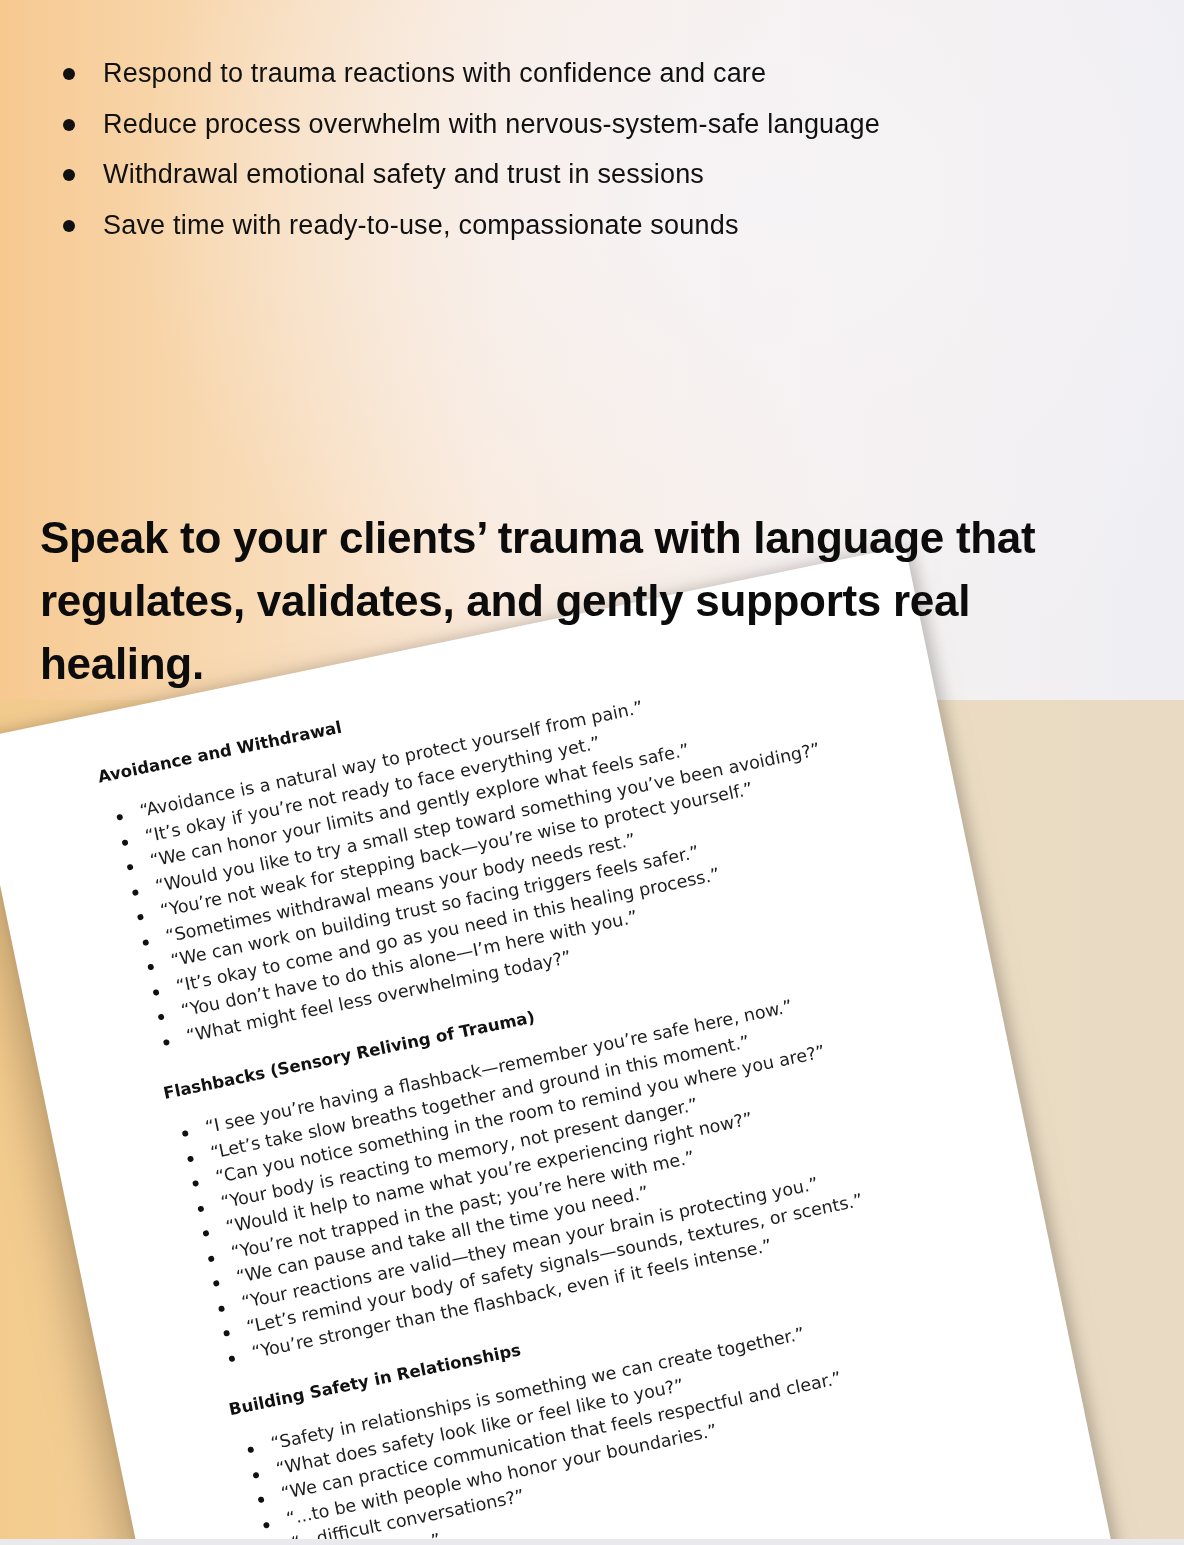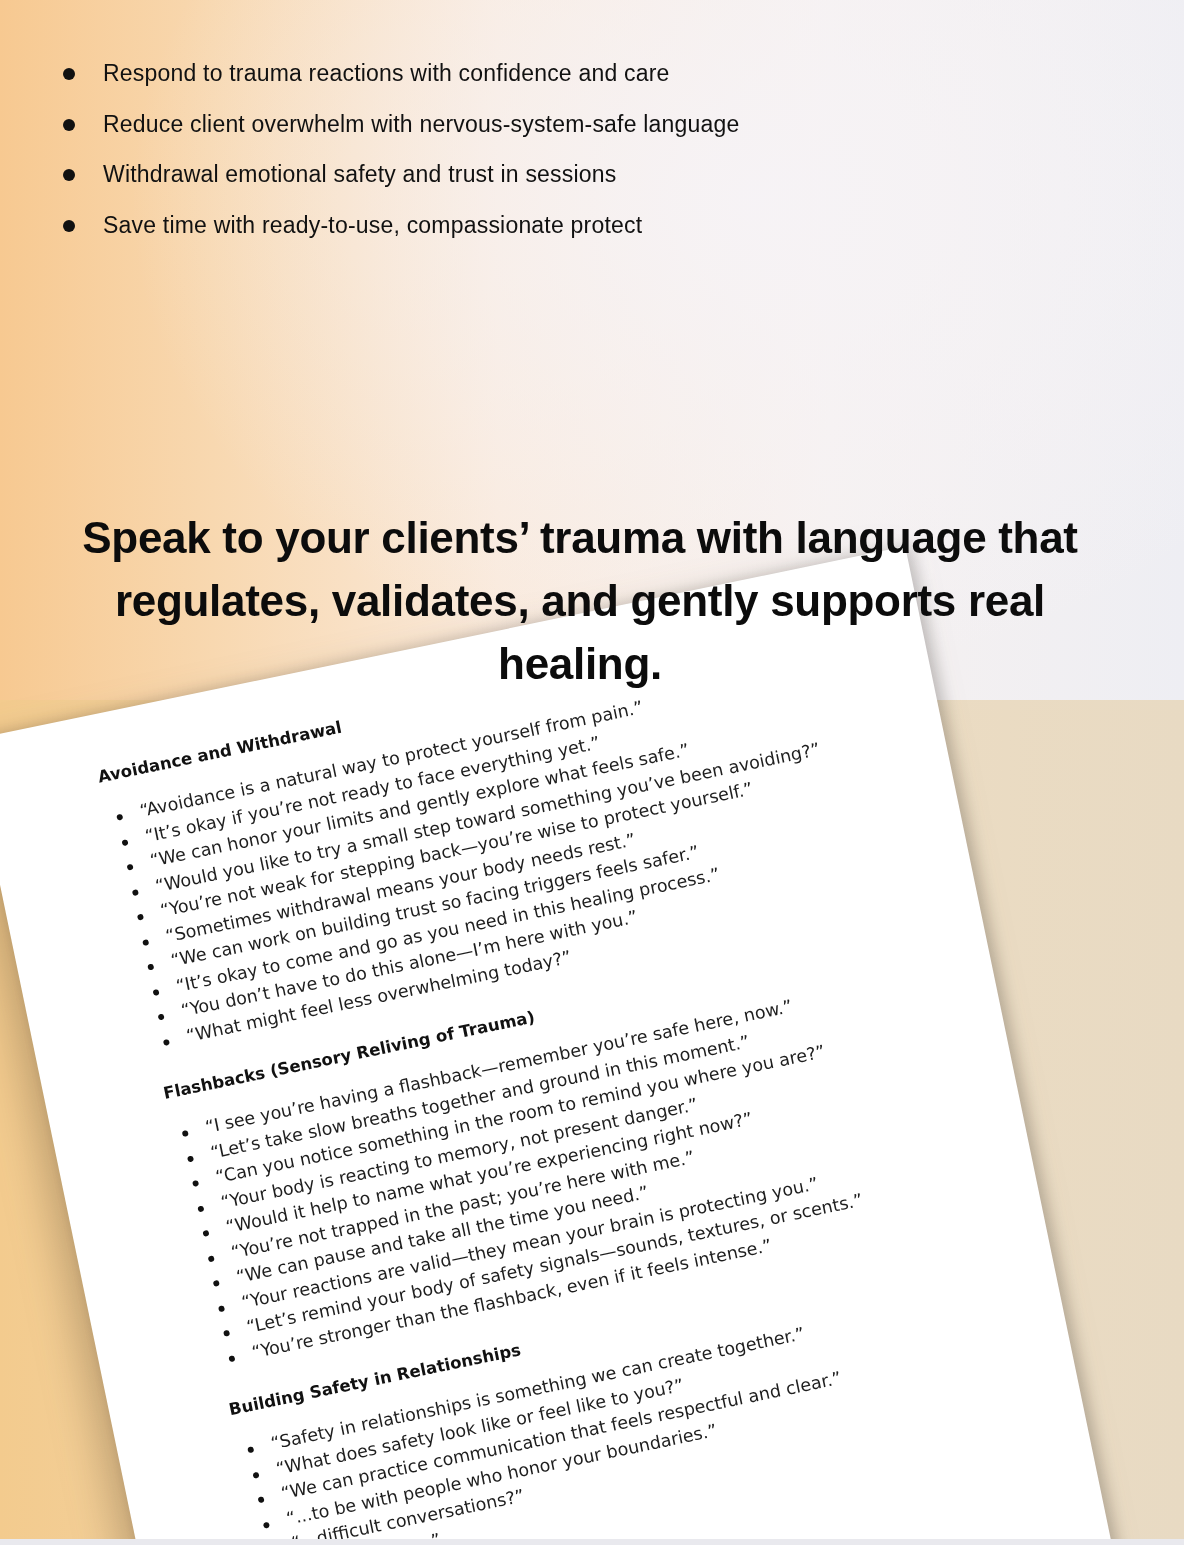--- a/index.html
+++ b/index.html
@@ -38,42 +38,41 @@
       top: 48px;
       width: 1100px;
       margin: 0;
       padding: 0;
       list-style: none;
       z-index: 3;
     }
     .benefits li {
       position: relative;
       padding-left: 43px;
-      font-size: 23px;
+      font-size: 27px;
       line-height: 50.5px;
       color: #111;
       letter-spacing: 0.2px;
     }
     .benefits li .bullet {
       position: absolute;
       left: 3px;
       top: 20px;
       width: 12px;
       height: 12px;
       border-radius: 50%;
       background: #111;
     }
 
     
     .headline {
       position: absolute;
       left: 40px;
       top: 506px;
       width: 1080px;
-      text-align: center;
       font-weight: bold;
       font-size: 44px;
       line-height: 63px;
       color: #0c0c0c;
       margin: 0;
       z-index: 4;
       letter-spacing: -0.3px;
     }
 
     
@@ -145,23 +144,23 @@
       height: 28px;
     }
   </style>
 </head>
 <body>
 
 <div class="bg-lower"></div>
 
 <ul class="benefits">
   <li><span class="bullet"></span><span>Respond to trauma reactions with confidence and care</span></li>
-  <li><span class="bullet"></span><span>Reduce client overwhelm with nervous-system-safe language</span></li>
+  <li><span class="bullet"></span><span>Reduce process overwhelm with nervous-system-safe language</span></li>
   <li><span class="bullet"></span><span>Withdrawal emotional safety and trust in sessions</span></li>
-  <li><span class="bullet"></span><span>Save time with ready-to-use, compassionate protect</span></li>
+  <li><span class="bullet"></span><span>Save time with ready-to-use, compassionate sounds</span></li>
 </ul>
 
 <div class="doc-shadow"></div>
 <div class="doc">
   <div class="doc-inner">
 
     <div class="doc-section">
       <div class="doc-heading">Avoidance and Withdrawal</div>
       <ul class="doc-list">
         <li><span class="dot"></span><span>“Avoidance is a natural way to protect yourself from pain.”</span></li>

